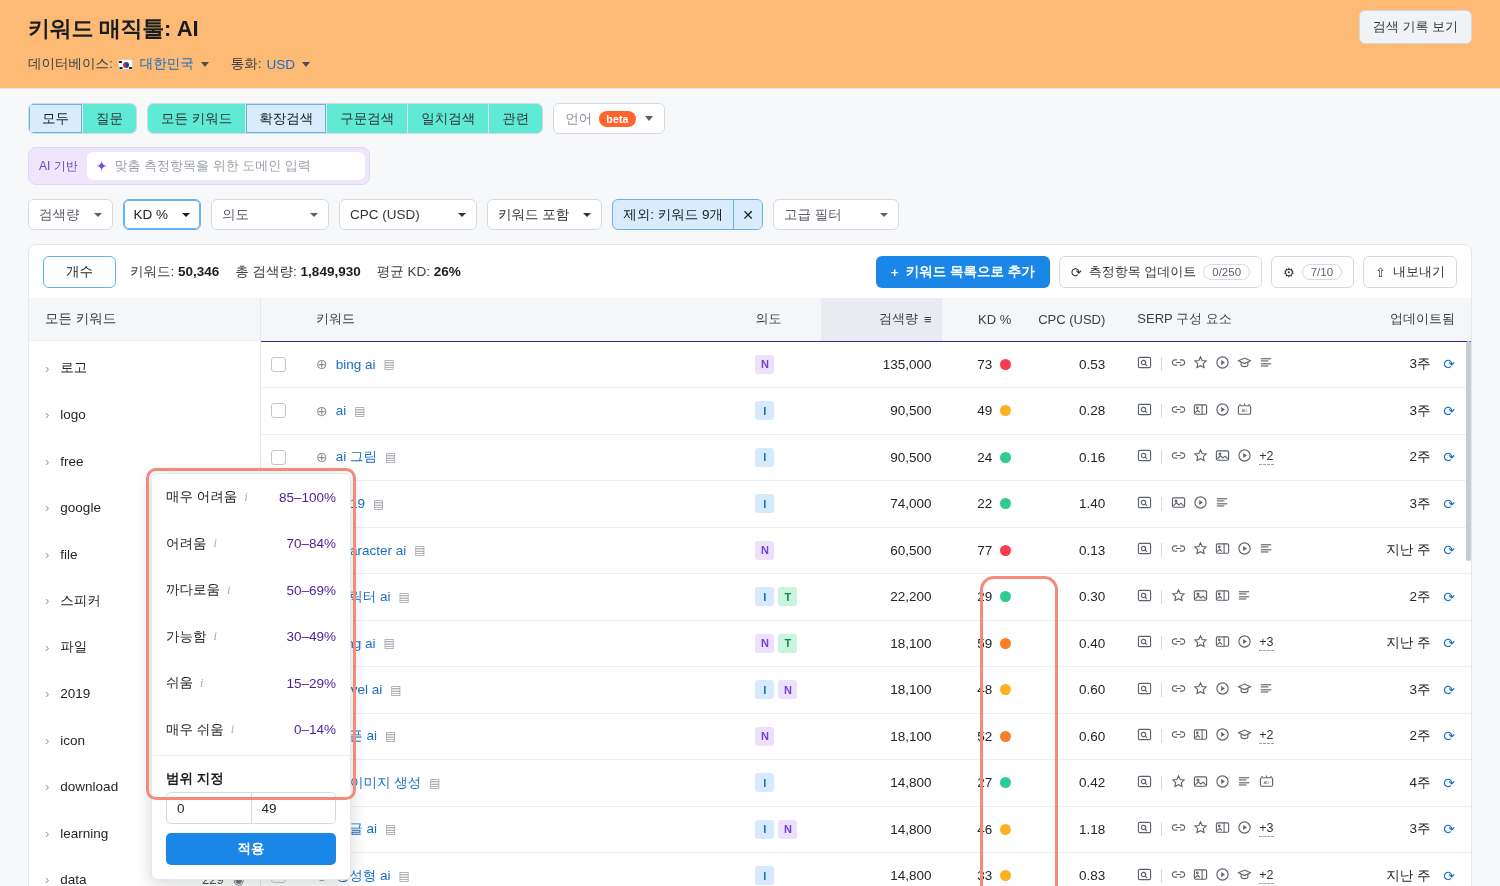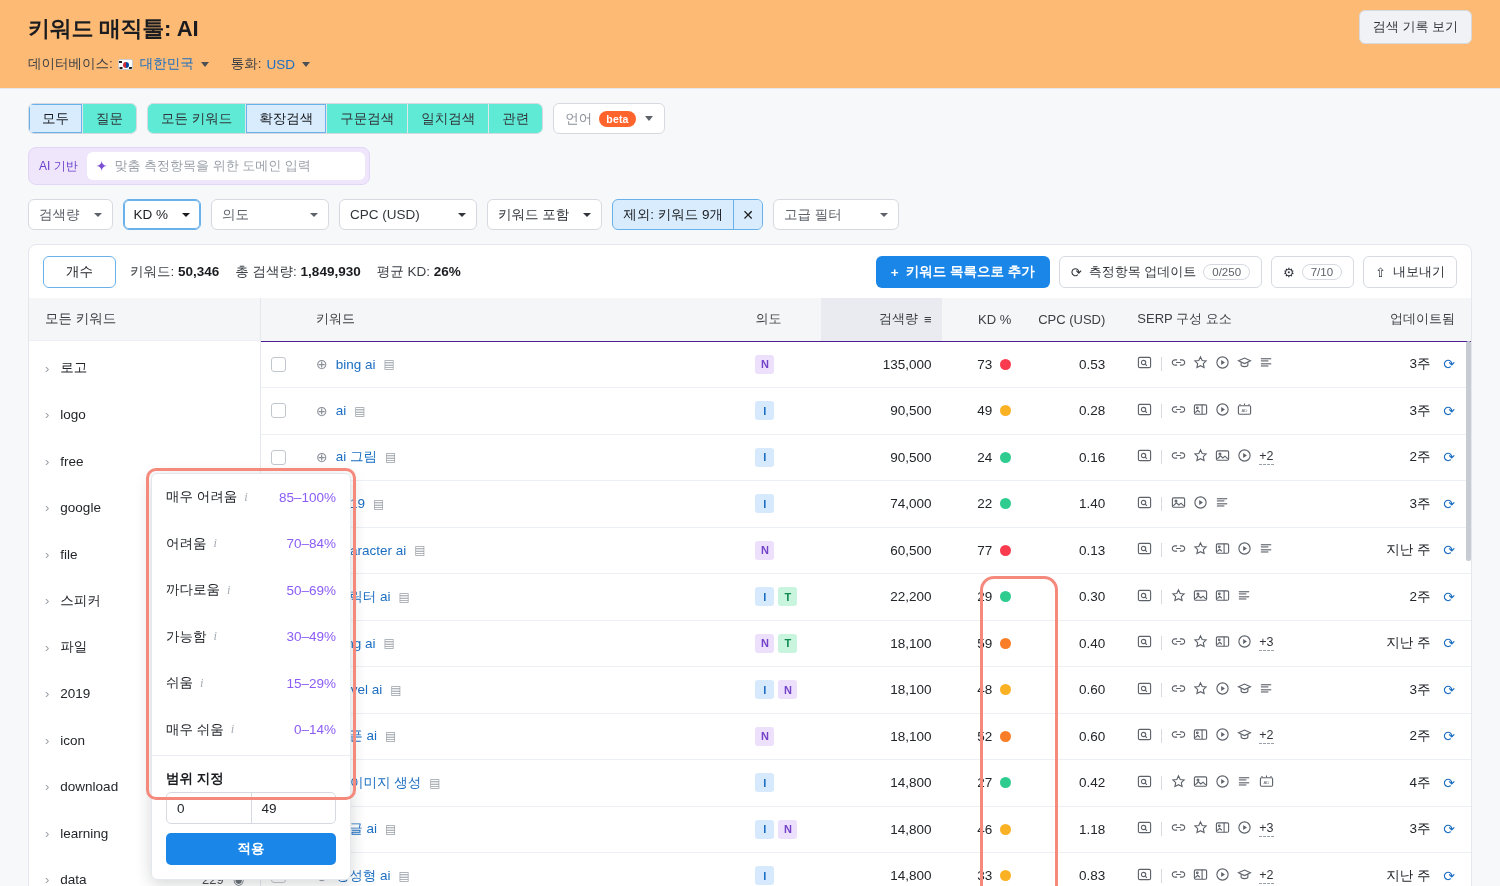--- a/index.html
+++ b/index.html
@@ -163,21 +163,21 @@
   .tbl-scroll { position: absolute; right: 0; top: 43px; width: 5px; height: 220px; background: #c7ccd3; border-radius: 3px; }
 
   
   .kd-panel {
     position: absolute; left: 122px; top: 228px; width: 200px; z-index: 60;
     background: #fff; border-radius: 6px; box-shadow: 0 4px 16px rgba(20,25,35,.18); border: 1px solid #e4e7ec;
   }
   .kd-opt { display: flex; align-items: center; padding: 0 14px; height: 46.5px; font-size: 13.5px; color: #22252a; cursor: pointer; }
   .kd-opt .lbl { display: flex; align-items: center; gap: 7px; }
   .kd-opt .info { color: #a7adb5; font-style: italic; font-size: 12.5px; font-family: "Liberation Serif", serif; }
-  .kd-opt .rng { margin-left: auto; color: #8b5cf6; font-size: 13.5px; }
+  .kd-opt .rng { margin-left: auto; color: #4c1d95; font-size: 13.5px; }
   .kd-div { height: 1px; background: #e9ecf0; margin: 2px 0; }
   .kd-range-title { padding: 12px 14px 4px 14px; font-size: 13.5px; font-weight: bold; color: #1a1c20; }
   .kd-inputs { display: flex; margin: 0 14px; border: 1px solid #d6dae0; border-radius: 5px; overflow: hidden; height: 32px; }
   .kd-inputs .fld { flex: 1; display: flex; align-items: center; padding: 0 10px; font-size: 13.5px; color: #22252a; }
   .kd-inputs .fld + .fld { border-left: 1px solid #d6dae0; }
   .kd-apply {
     margin: 9px 14px 14px 14px; background: #1a87e8; color: #fff; border: none; border-radius: 5px;
     height: 32px; width: calc(100% - 28px); font-size: 13.5px; font-weight: bold; cursor: pointer; font-family: inherit;
   }
 

